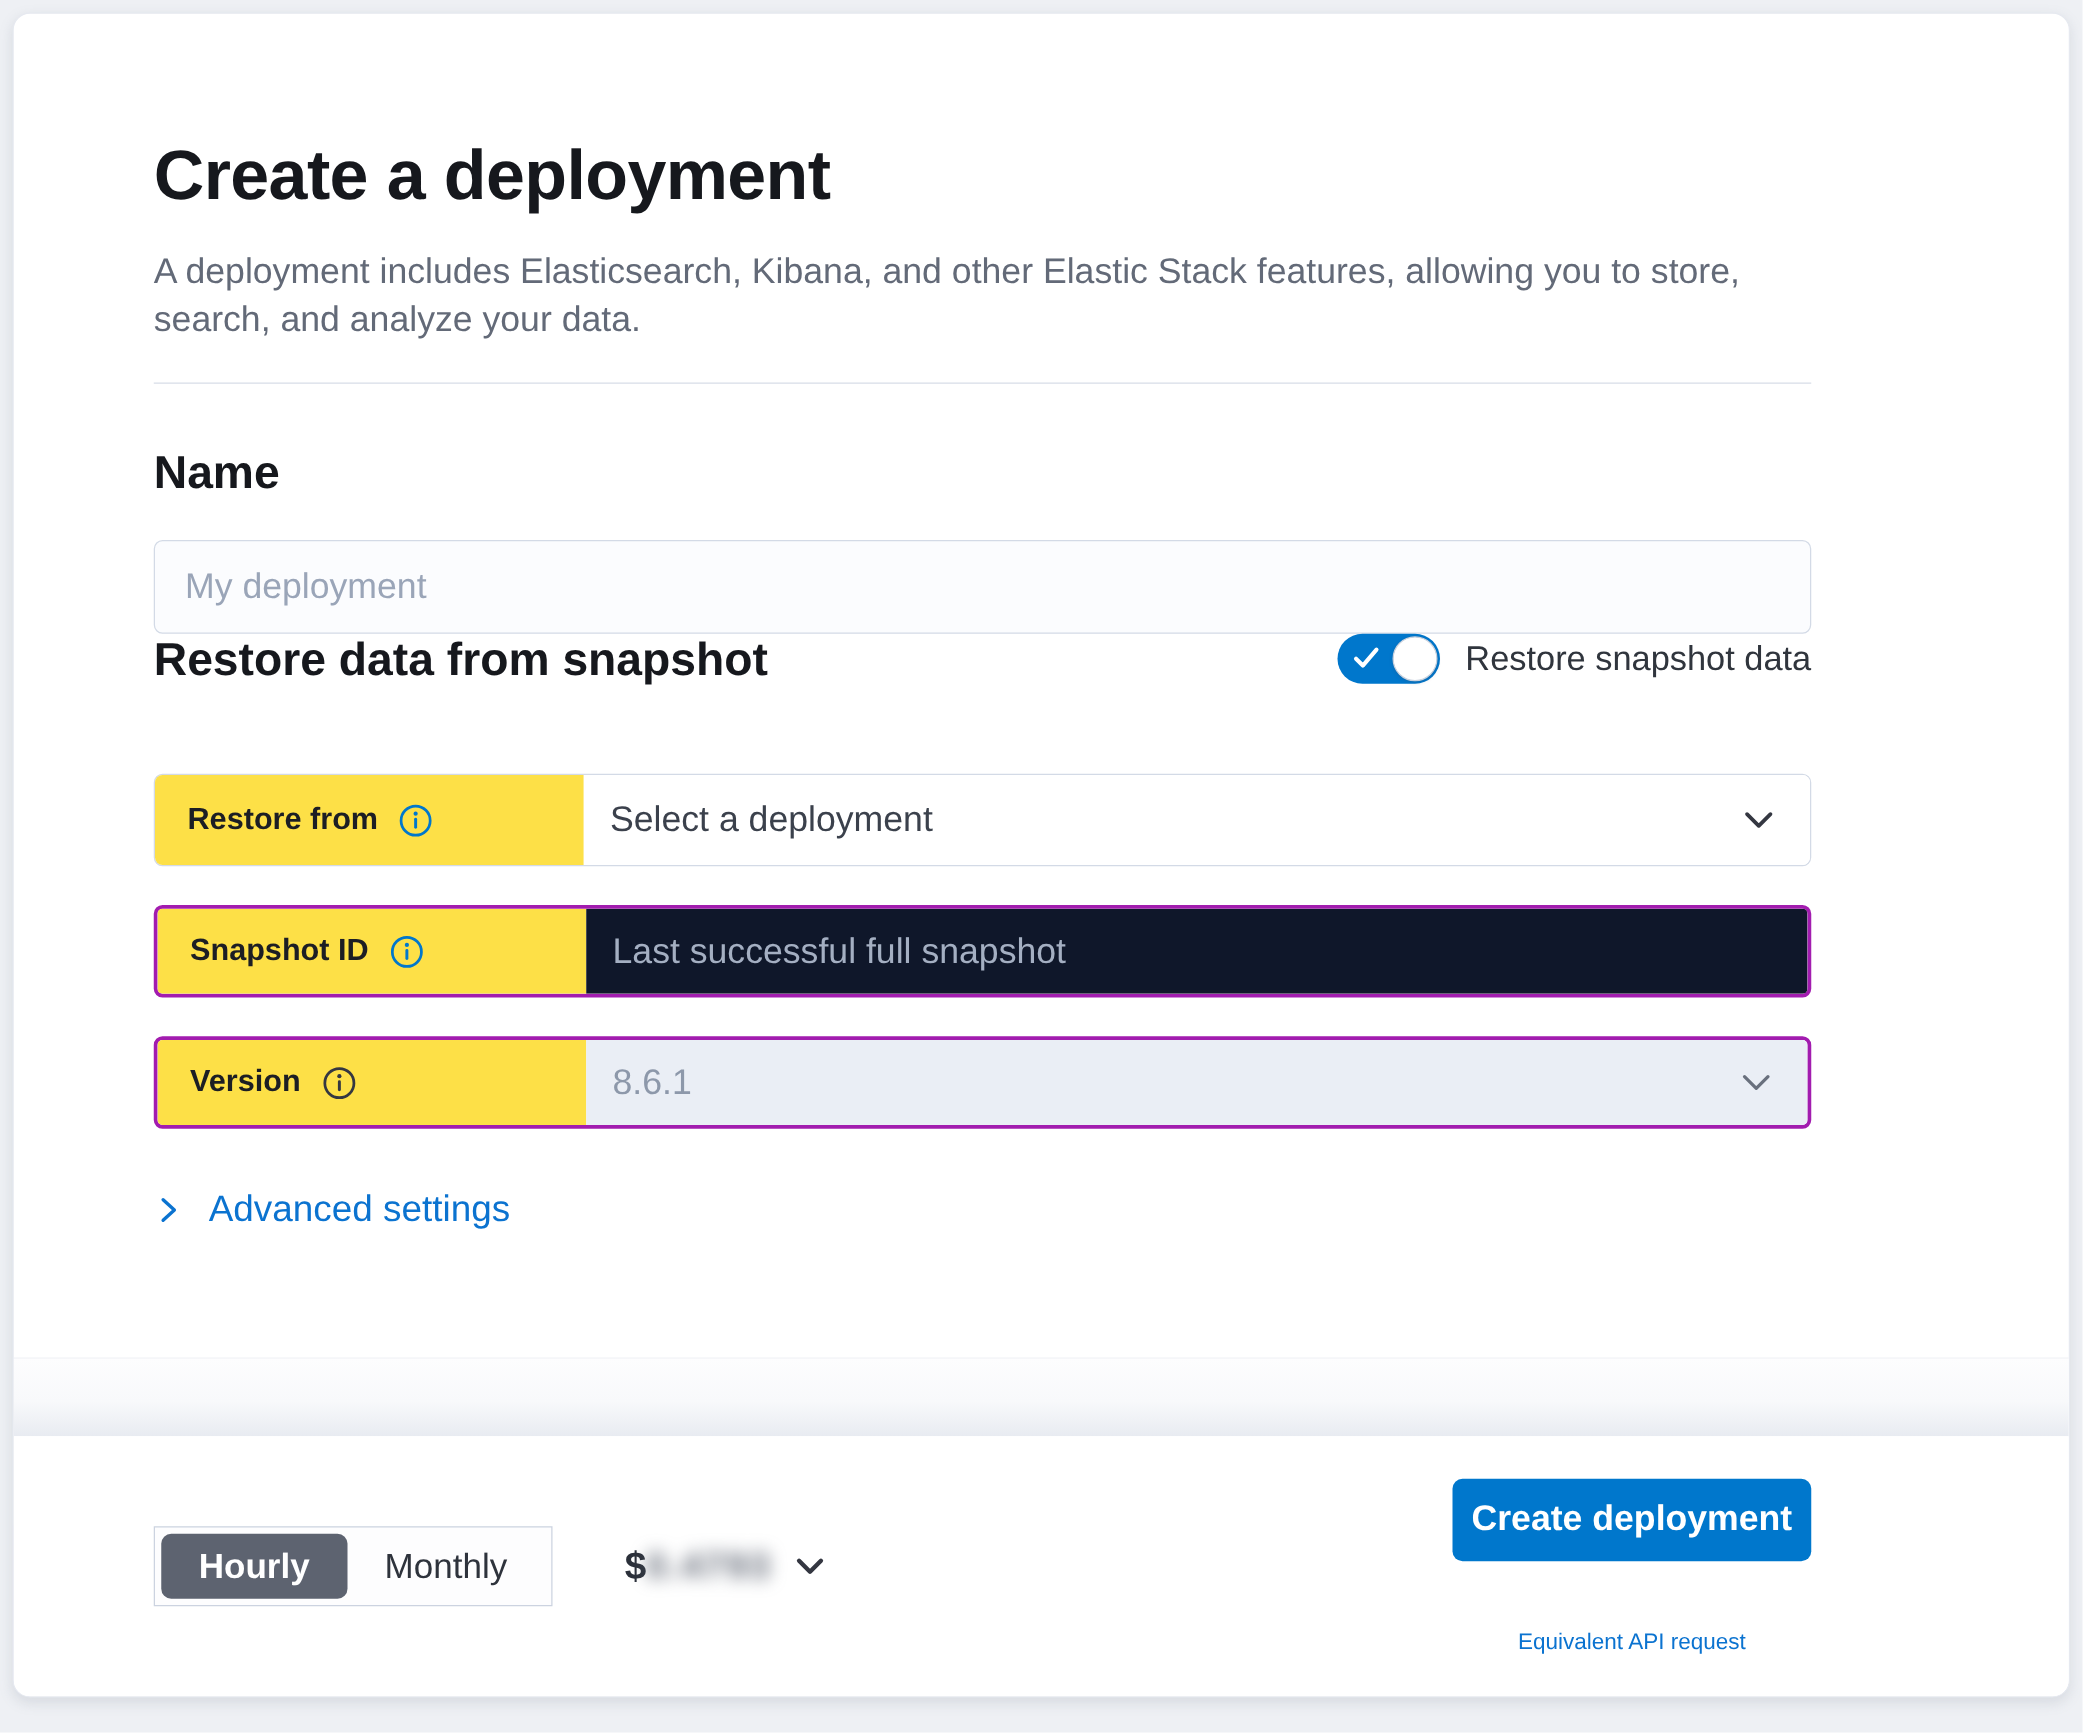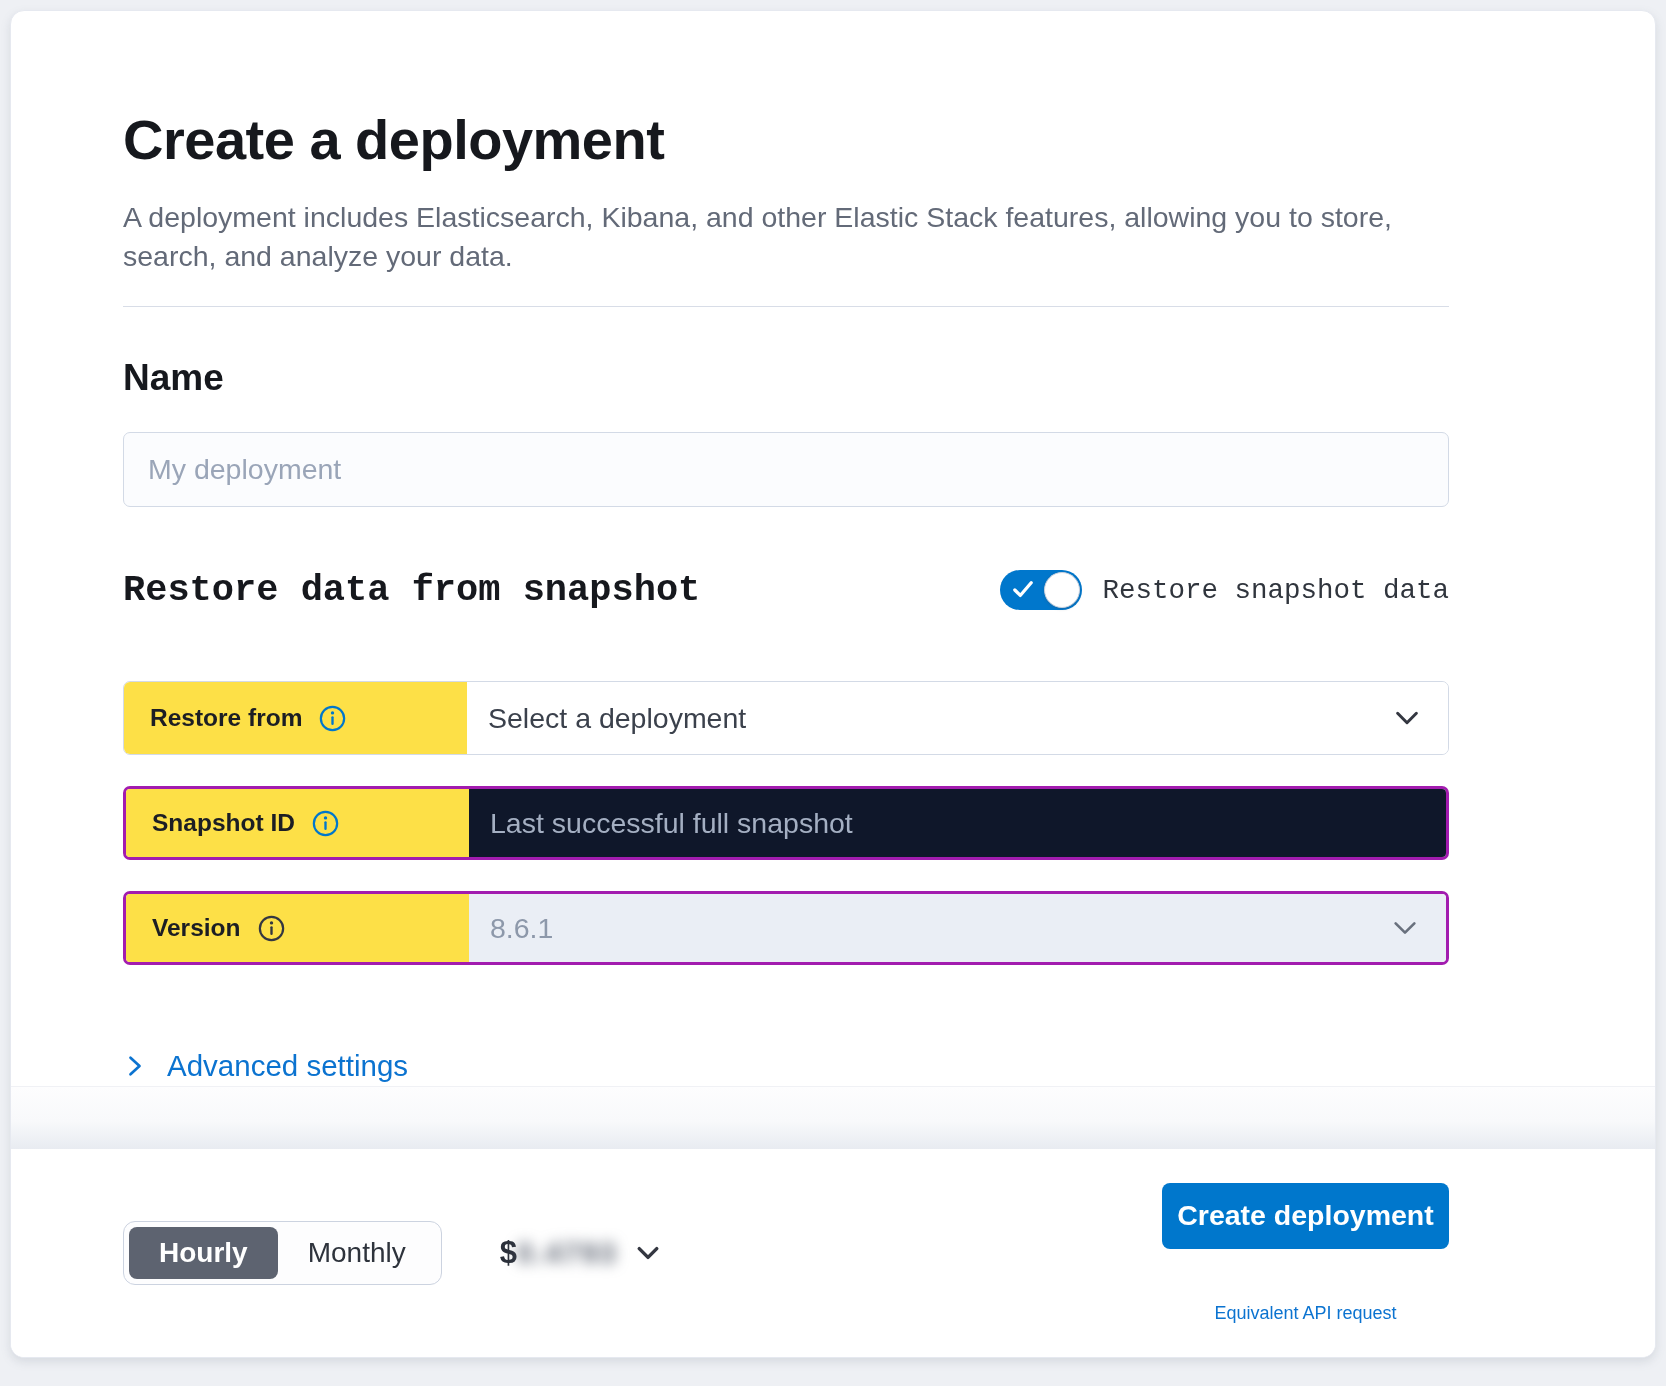--- a/index.html
+++ b/index.html
@@ -60,25 +60,23 @@
     background: #fbfcfe;
     padding: 0 24px;
     font-size: 28.5px;
     font-family: "Liberation Sans", "DejaVu Sans", sans-serif;
     color: #343741;
     outline: none;
     display: block;
   }
   .name-input::placeholder { color: #9aa5b8; opacity: 1; }
   .snapshot-header {
-    margin-top: 62px;
-    display: flex;
-    align-items: center;
+    display: flex;
+    align-items: flex-start;
     justify-content: space-between;
-    font-family: Liberation Mono, monospace;
   }
   .switch-group { display: flex; align-items: center; }
   .switch {
     position: relative;
     width: 82px;
     height: 40px;
     border-radius: 20px;
     background: #0077cc;
     cursor: pointer;
     flex: none;
@@ -138,21 +136,21 @@
     font-size: 28.5px;
   }
   .row-value.select-enabled { background: #ffffff; color: #3b414c; cursor: pointer; }
   .row-value.input-disabled { background: #0f172a; color: #a4afc2; }
   .row-value.select-disabled { background: #eaeef5; color: #8d98aa; }
   .row-value .value-text { flex: 1; }
   .caret { width: 30px; height: 30px; flex: none; }
   .caret-dark { color: #343741; }
   .caret-gray { color: #69707d; }
   .advanced-link {
-    margin-top: 84px;
+    margin-top: 48px;
     display: inline-flex;
     align-items: center;
     gap: 20px;
     color: #0b73d0;
     font-size: 29.5px;
     font-weight: 500;
     cursor: pointer;
     text-align: right;
   }
   .advanced-link .chev-right { width: 24px; height: 24px; }
@@ -162,21 +160,21 @@
   .footer {
     background: #ffffff;
     display: flex;
     align-items: center;
     padding: 0 206px 0 112px;
   }
   .segmented {
     display: flex;
     align-items: center;
     border: 1px solid #ccd3e0;
-    border-radius: 12px;
+    border-radius: 0;
     background: #fdfdfe;
     padding: 5px;
     height: 64px;
   }
   .segment {
     height: 52px;
     display: flex;
     align-items: center;
     padding: 0 30px;
     font-size: 28px;

